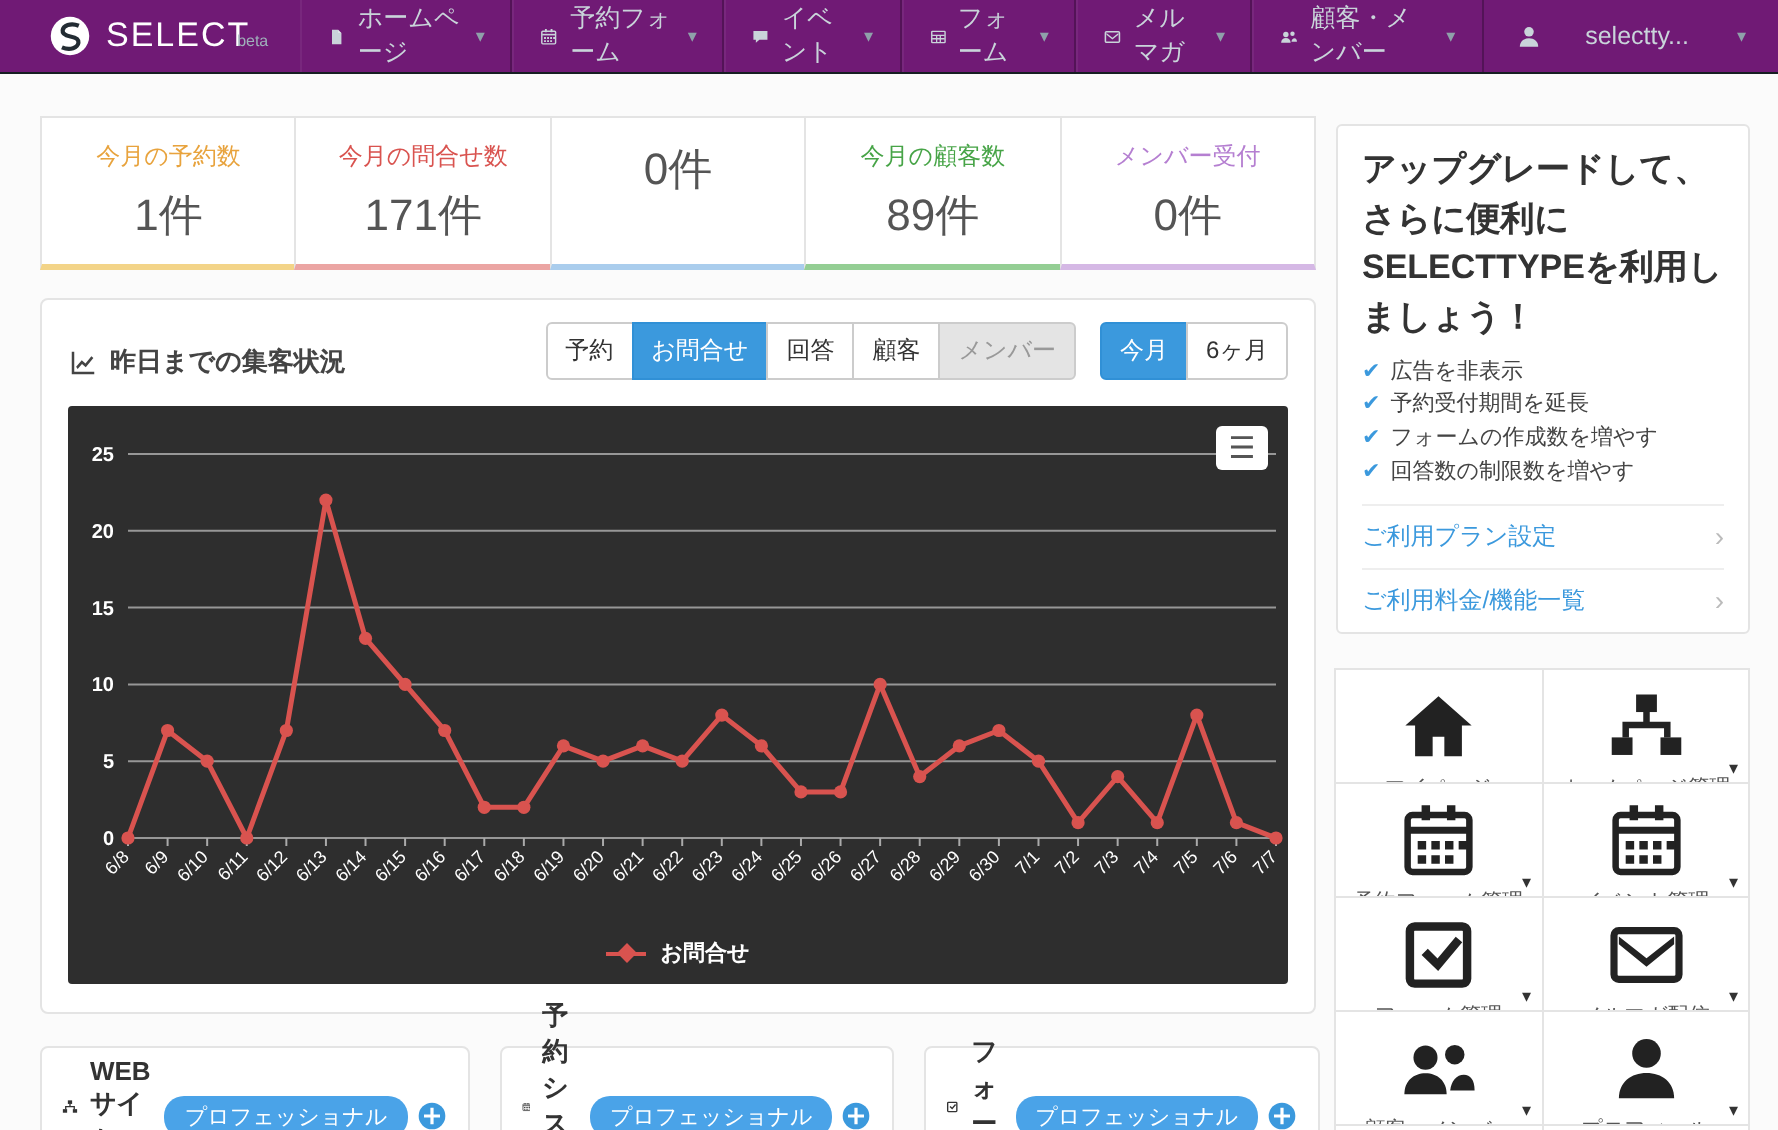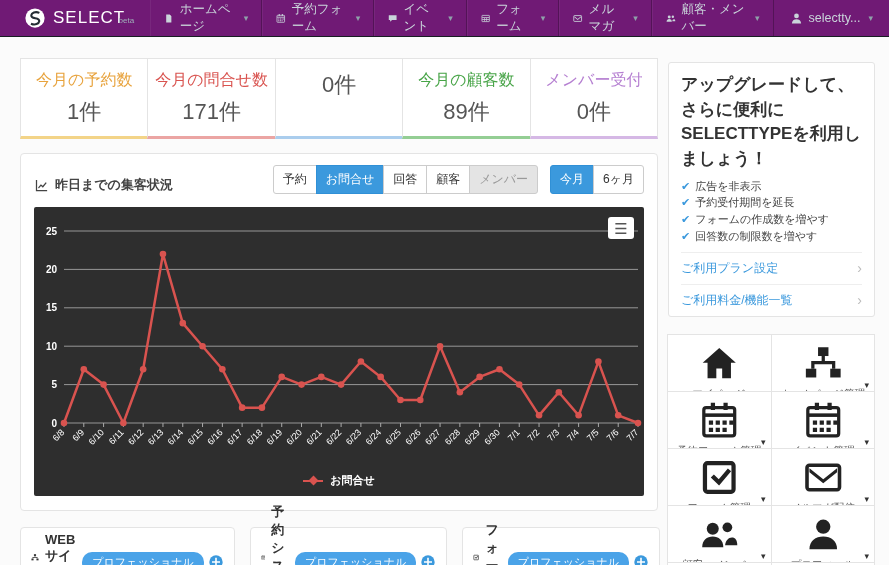--- a/index.html
+++ b/index.html
@@ -11,35 +11,35 @@
     color:#c9d4da; font-size:12.5px; border-bottom:1px solid #171e23; }
   .brand { display:flex; align-items:center; padding:0 18px 0 24px; gap:7px; }
   .brand-logo { width:22px; height:22px; }
   .brand-text { color:#fff; font-size:17px; letter-spacing:1px; font-weight:400; position:relative; }
   .brand-sub { position:absolute; right:-2px; bottom:-7px; font-size:8px; color:#9fb0ba; letter-spacing:0; }
   .nav-menu { display:flex; align-items:stretch; flex:1; }
   .nav-item { display:flex; align-items:center; gap:6px; padding:0 13px; cursor:pointer;
     border-left:1px solid rgba(255,255,255,.06); border-right:1px solid rgba(0,0,0,.25); color:#c9d4da; text-decoration:none; }
   .nav-item .icon { width:13px; height:13px; display:inline-flex; }
   .caret { font-size:9px; color:#8fa0aa; margin-left:2px; }
-  .user-menu { display:flex; align-items:center; gap:6px; padding:0 16px; cursor:pointer; }
+  .user-menu { display:flex; align-items:center; gap:22px; padding:0 16px; cursor:pointer; }
   .user-menu .icon { width:13px; height:13px; }
   .icon svg { width:100%; height:100%; display:block; }
 
   
   .layout { display:flex; align-items:flex-start; padding:21px 14px 0 20px; gap:10px; }
   .main-col { width:638px; }
   .sidebar { width:207px; margin-top:4px; }
 
   
   .stats-row { display:flex; }
   .stat-card { flex:1; background:#fff; border:1px solid #e4e4e4; margin-left:-1px;
     text-align:center; padding:11px 2px 9px; border-bottom-width:3px; border-bottom-style:solid; }
   .stat-card:first-child { margin-left:0; }
-  .stat-label { font-size:16px; margin-bottom:6px; }
+  .stat-label { font-size:12px; margin-bottom:6px; }
   .stat-value { font-size:22px; color:#555; }
 
   
   .chart-panel { margin-top:14px; background:#fff; border:1px solid #e4e4e4; border-radius:4px; }
   .chart-header { display:flex; align-items:flex-end; padding:11px 13px; }
   .chart-title { display:flex; align-items:center; gap:6px; font-size:13px; font-weight:bold; color:#444; }
   .chart-title .icon { width:15px; height:15px; color:#444; }
   .hdr-spacer { flex:1; }
   .btn-group { display:flex; }
   .btn { font-family:inherit; font-size:12px; padding:5px 9px; border:1px solid #ccc; background:#fff;

